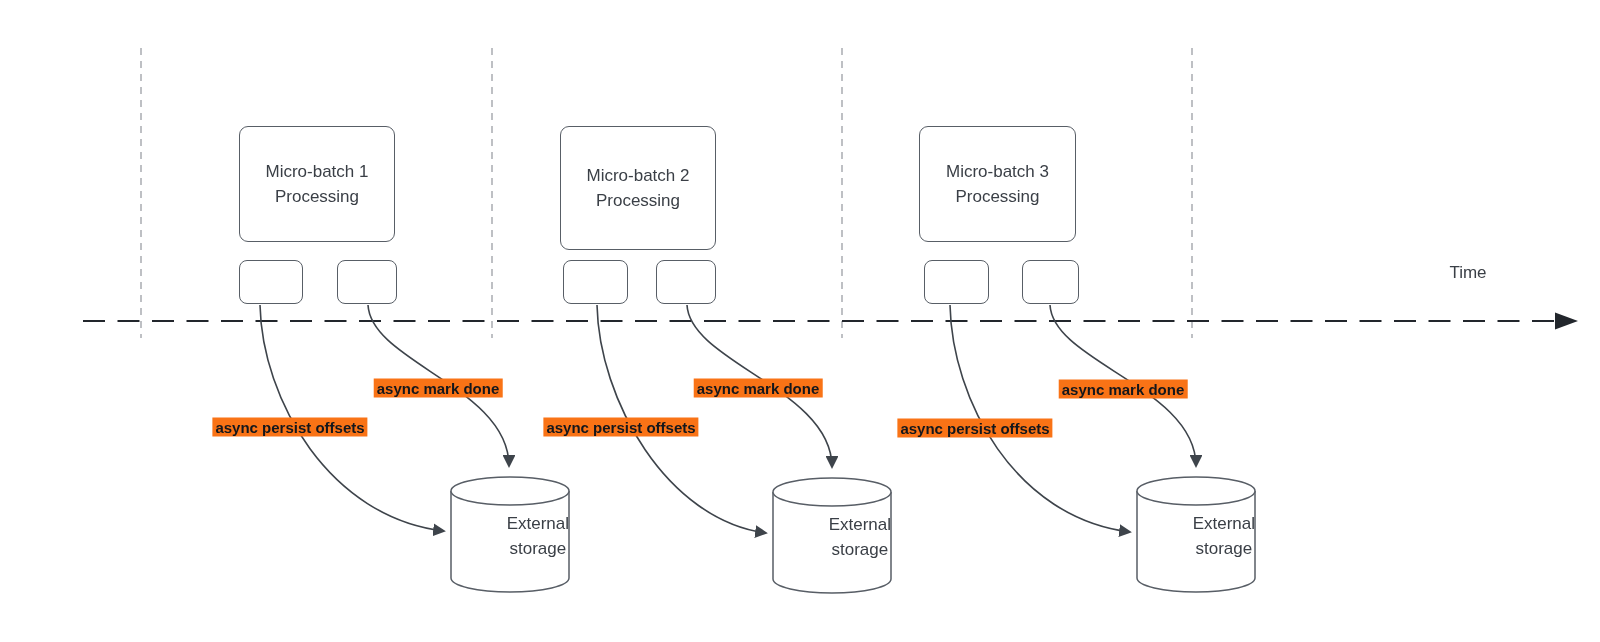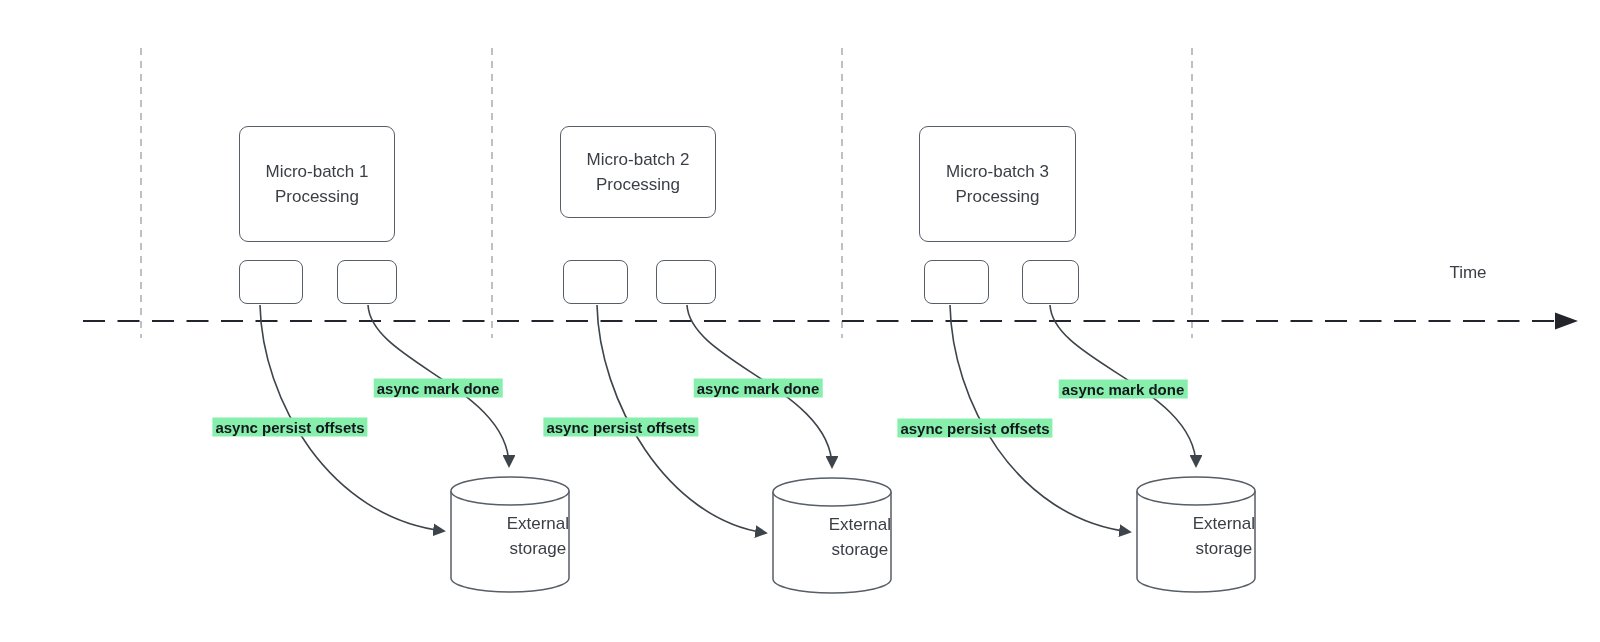--- a/index.html
+++ b/index.html
@@ -42,21 +42,21 @@
     border-radius: 8px;
     background: transparent;
     box-sizing: border-box;
   }
   .flow-label {
     position: absolute;
     transform: translate(-50%, -50%);
     font-size: 15px; font-weight: bold;
     color: var(--label-text);
     white-space: nowrap;
-    background: #86efac;
+    background: #f97316;
     padding: 1px 3px;
   }
   .storage-text {
     position: absolute;
     display: flex; align-items: center; justify-content: flex-end;
     text-align: center;
   }
   .time-label {
     position: absolute;
     transform: translate(-50%, -50%);
@@ -114,21 +114,21 @@
   </div>
   <div class="task" style="left:239px; top:260px; width:64px; height:44px;"></div>
   <div class="task" style="left:337px; top:260px; width:60px; height:44px;"></div>
   <div class="flow-label" style="left:290px; top:427px;">async persist offsets</div>
   <div class="flow-label" style="left:438px; top:388px;">async mark done</div>
   <div class="storage-text" style="left:451px; top:479px; width:118px; height:113px;">
     <span class="node-text">External
 storage</span>
   </div>
 
-  <div class="node" style="left:560px; top:126px; width:156px; height:92px;">
+  <div class="node" style="left:560px; top:126px; width:156px; height:124px;">
     <span class="node-text">Micro-batch 2
 Processing</span>
   </div>
   <div class="task" style="left:563px; top:260px; width:65px; height:44px;"></div>
   <div class="task" style="left:656px; top:260px; width:60px; height:44px;"></div>
   <div class="flow-label" style="left:621px; top:427px;">async persist offsets</div>
   <div class="flow-label" style="left:758px; top:388px;">async mark done</div>
   <div class="storage-text" style="left:773px; top:480px; width:118px; height:113px;">
     <span class="node-text">External
 storage</span>

